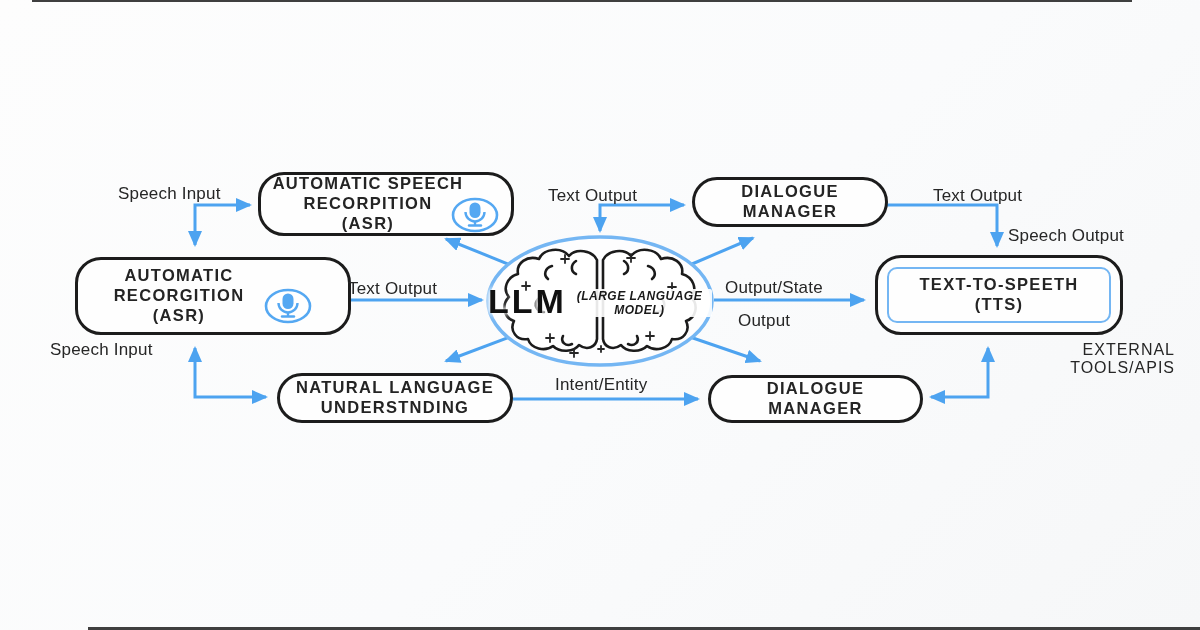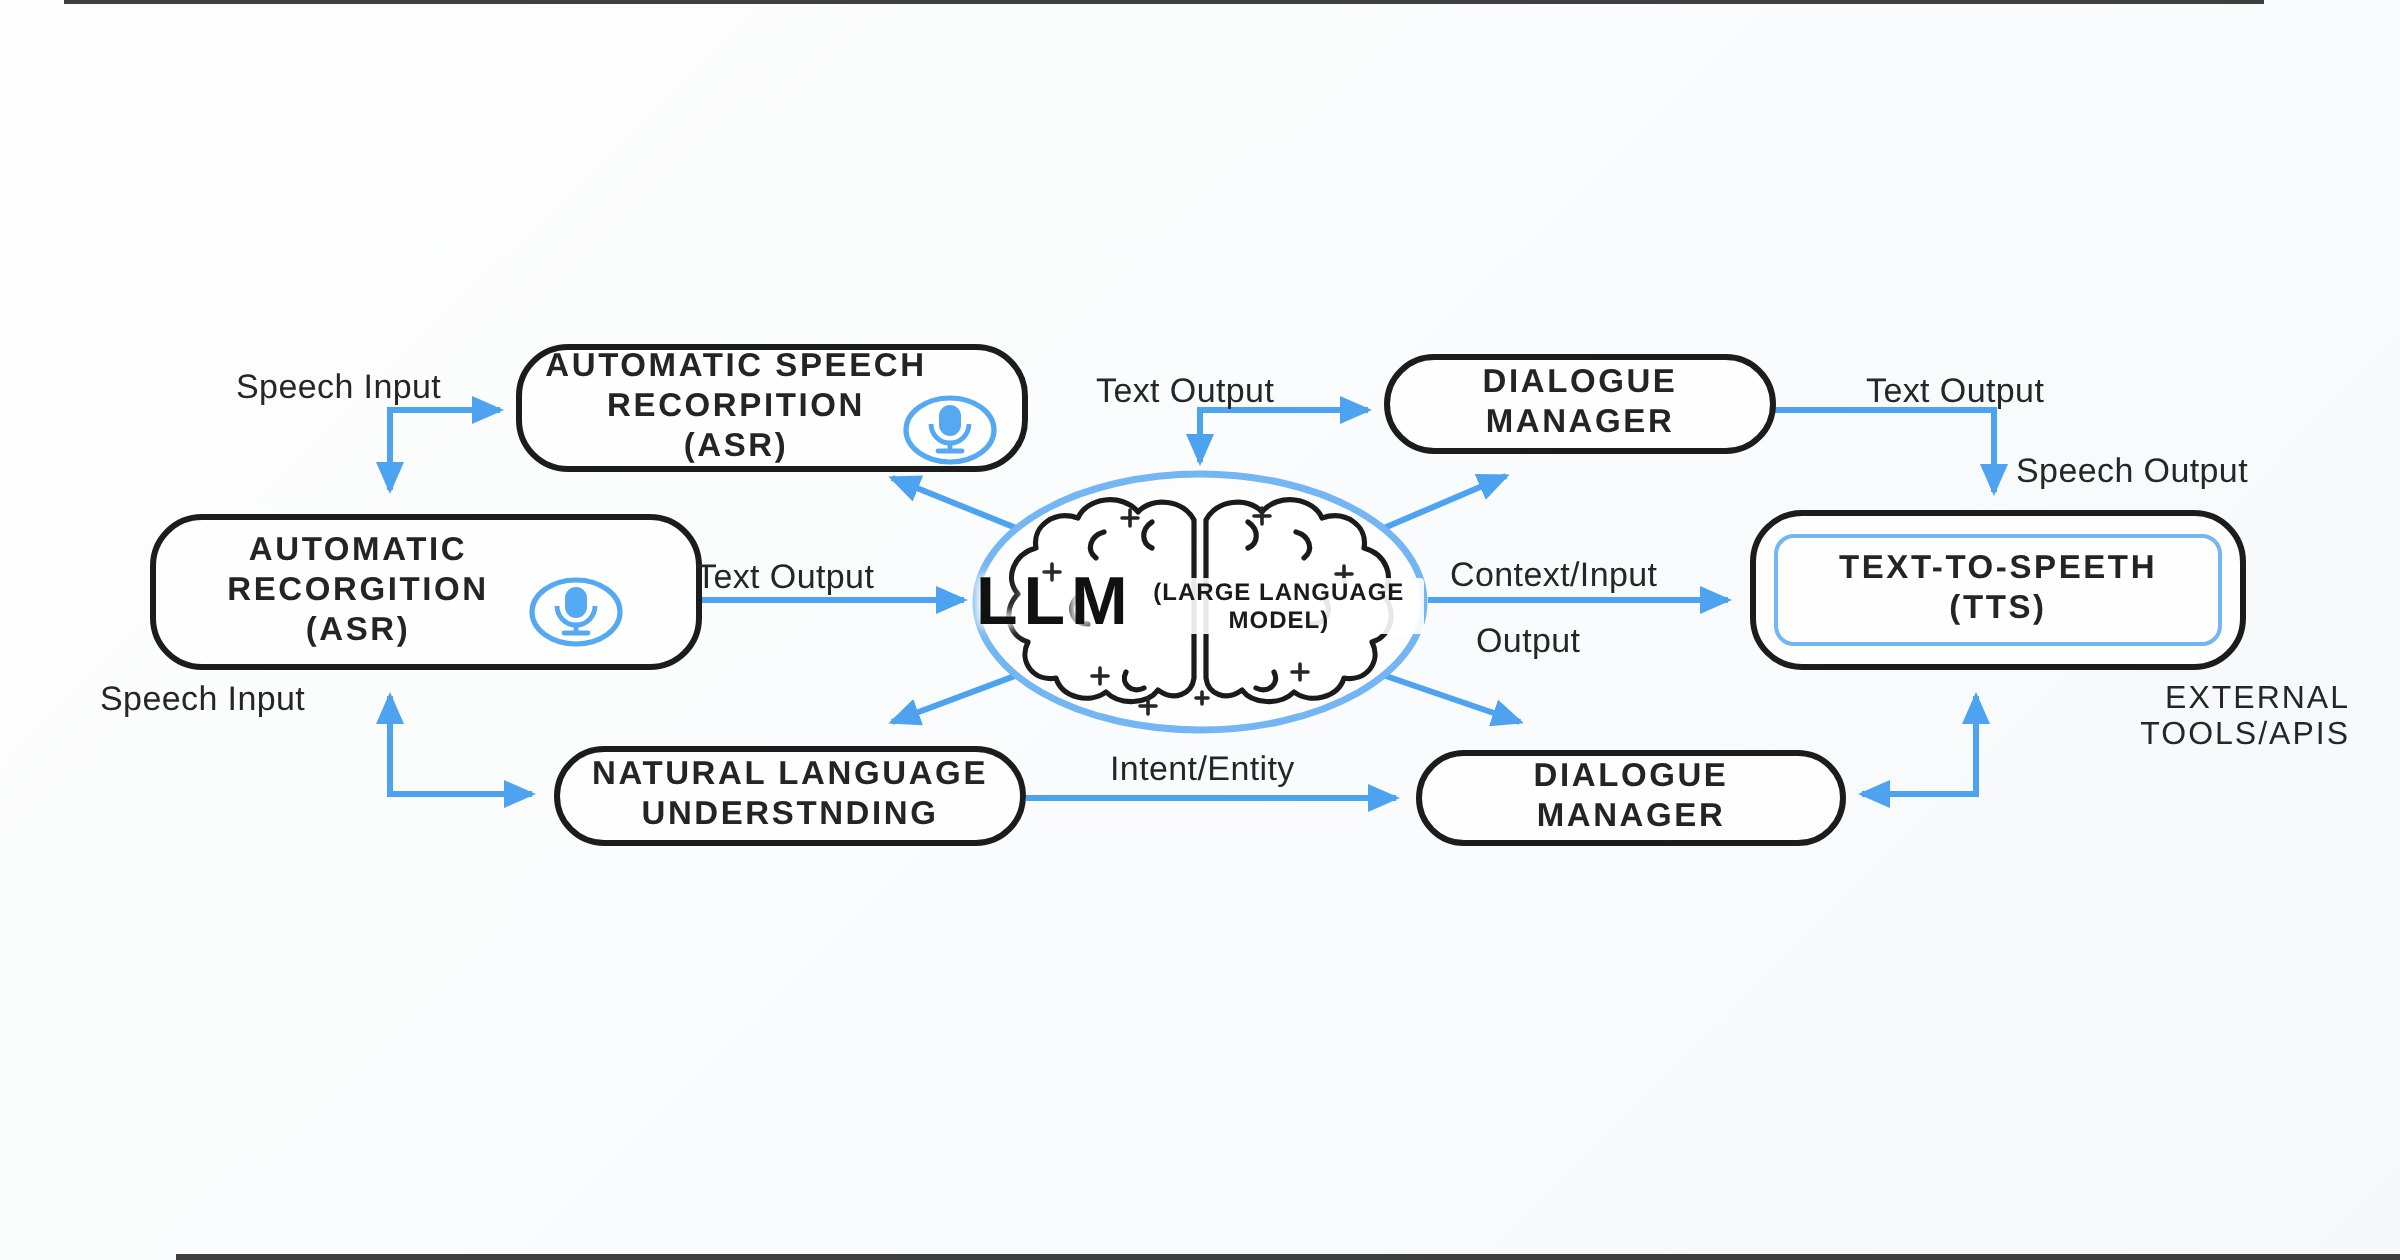--- a/index.html
+++ b/index.html
@@ -44,21 +44,21 @@
     position:absolute;left:488px;top:237px;width:224px;height:128px;
     display:flex;flex-direction:row;justify-content:center;align-items:center;
     text-align:center;pointer-events:none;
   }
   #llm-title{
     font-size:34px;font-weight:bold;letter-spacing:3px;color:#111;line-height:1;
     text-shadow:0 0 6px #fff,0 0 10px #fff,0 0 4px #fff;
   }
   #llm-subtitle{
     font-size:12px;font-weight:bold;letter-spacing:.5px;color:#1a1a1a;margin-top:3px;
-    background:rgba(255,255,255,.9);padding:0 3px;border-radius:2px;
+    background:rgba(255,255,255,.9);padding:0 3px;border-radius:2px;font-style:italic;
   }
 </style>
 </head>
 <body>
 
 <div id="canvas">
 
   <div id="edge-top" class="edge-line"></div>
   <div id="edge-bottom" class="edge-line"></div>
 
@@ -174,21 +174,21 @@
       <div>(TTS)</div>
     </div>
   </div>
 
   <div class="lbl" style="left:118px;top:184px">Speech Input</div>
   <div class="lbl" style="left:50px;top:340px">Speech Input</div>
   <div class="lbl" style="left:348px;top:279px">Text Output</div>
   <div class="lbl" style="left:548px;top:186px">Text Output</div>
   <div class="lbl" style="left:933px;top:186px">Text Output</div>
   <div class="lbl" style="left:1008px;top:226px">Speech Output</div>
-  <div class="lbl" style="left:725px;top:278px">Context/Input</div>
+  <div class="lbl" style="left:725px;top:278px">Output/State</div>
   <div class="lbl" style="left:738px;top:311px">Output</div>
   <div class="lbl" style="left:555px;top:375px">Intent/Entity</div>
   <div class="lbl" id="lbl-external">
     <div>EXTERNAL</div>
     <div>TOOLS/APIS</div>
   </div>
 
 </div>
 
 </body></html>

